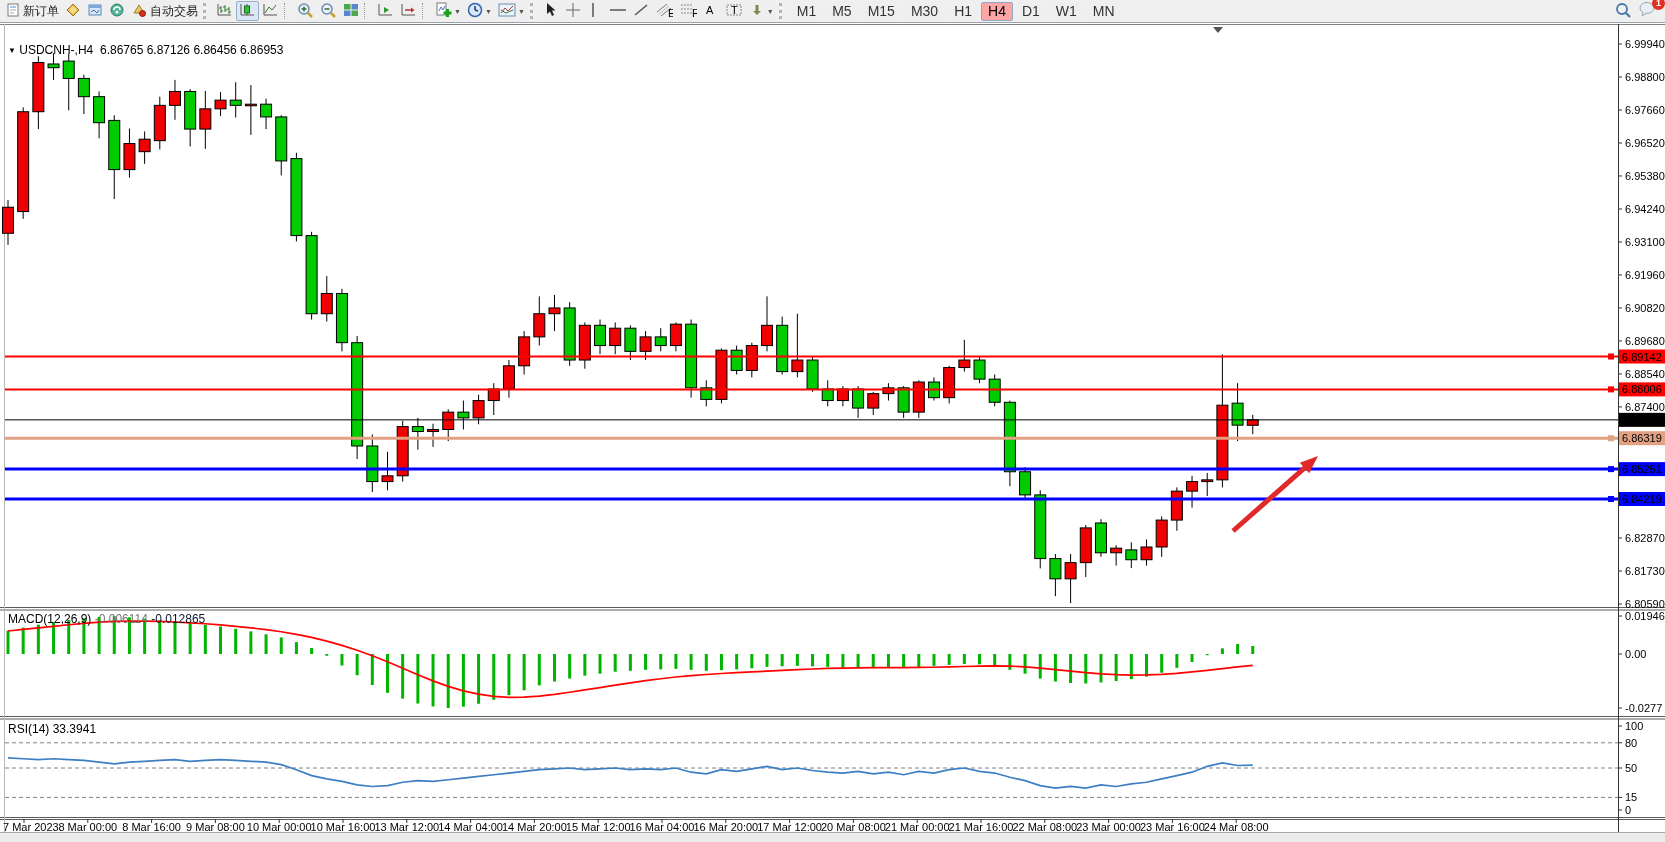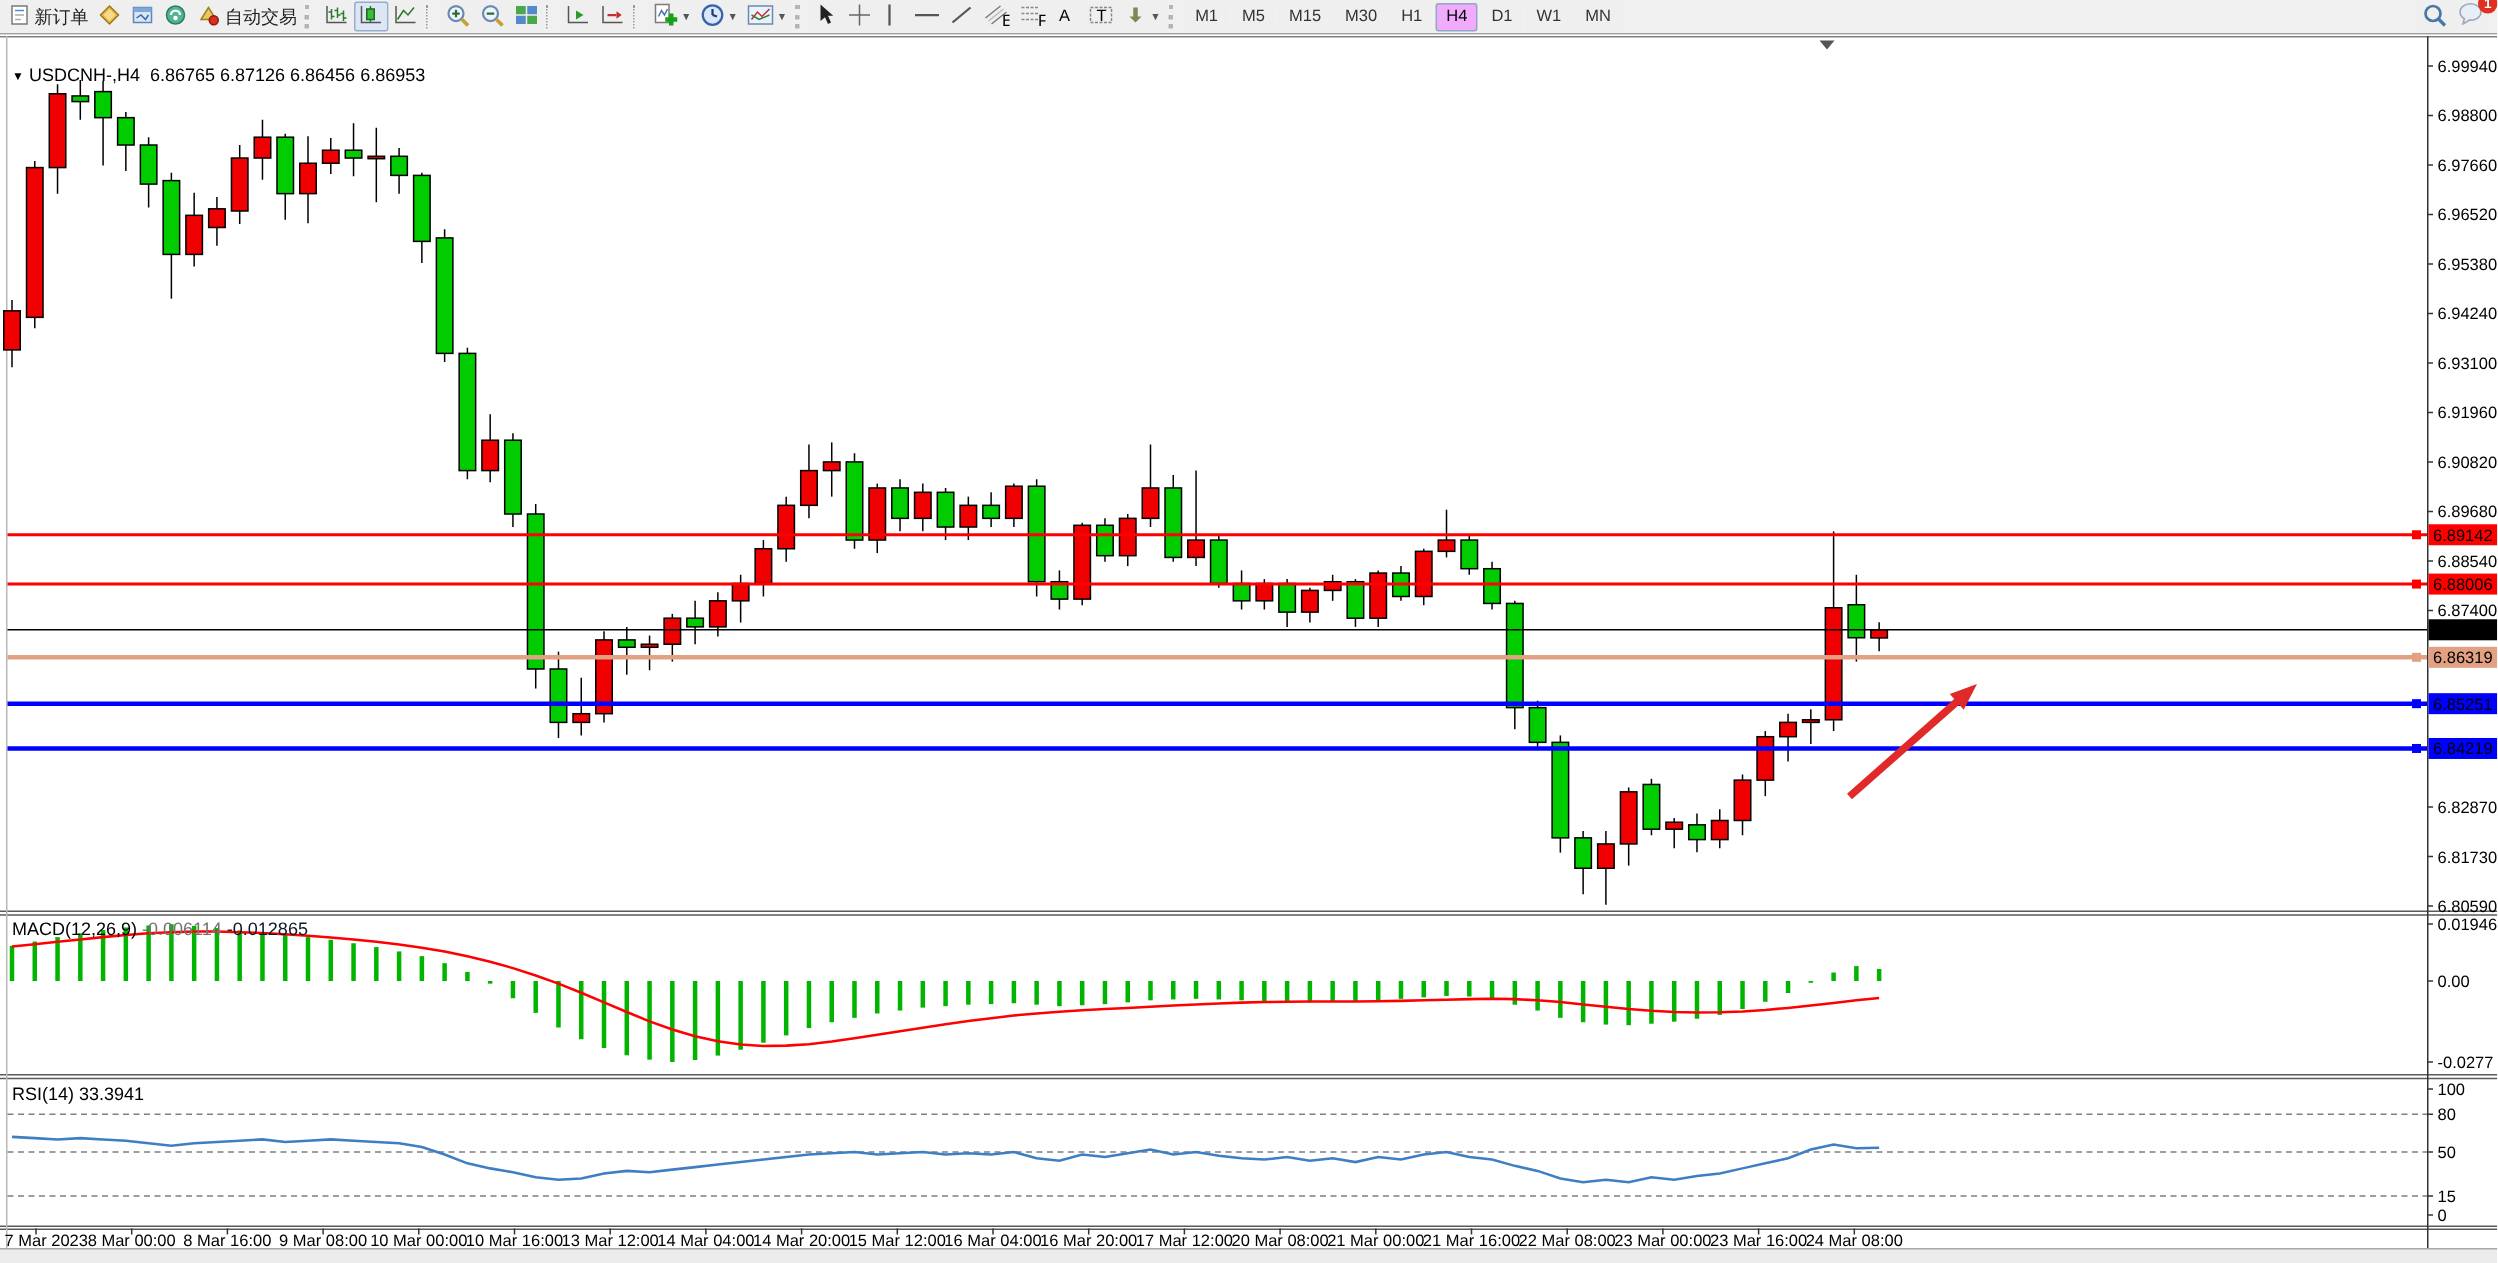--- a/index.html
+++ b/index.html
@@ -9,22 +9,22 @@
   .tb{position:absolute;top:0;left:0;width:1665px;height:23px;background:#f0f0f0;
       border-bottom:1px solid #9aa0a6;display:flex;align-items:center;padding-left:3px;box-sizing:border-box;}
   .tbtn{height:20px;min-width:22px;display:inline-flex;align-items:center;justify-content:space-between;
         border:1px solid transparent;border-radius:2px;padding:0 2px;font-size:12px;color:#222;cursor:default;}
   .tbtn.pressed{background:#dce6f5;border-color:#96aecb;}
   .tbtn .lbl{margin-left:3px;white-space:nowrap;}
   .caret{font-size:7px;color:#555;margin-left:2px;}
   .sep{width:7px;height:16px;margin:0 2px;border-left:1px dotted #9a9a9a;}
   .grip{width:5px;height:16px;margin:0 2px;border-left:3px dotted #b5b5b5;}
   .tf{height:19px;min-width:26px;display:inline-flex;align-items:center;justify-content:center;
-      font-size:11px;color:#333;border:1px solid transparent;border-radius:2px;margin:0 1px;}
-  .tf.active{background:#f0abfc;border-color:#8fa8c8;color:#000;}
+      font-size:14px;color:#333;border:1px solid transparent;border-radius:2px;margin:0 1px;}
+  .tf.active{background:#fca5a5;border-color:#8fa8c8;color:#000;}
   .tb-right{margin-left:auto;display:flex;align-items:center;margin-right:6px;}
   .badge{position:absolute;top:-4px;right:-6px;background:#e03020;color:#fff;border-radius:8px;
          font-size:9px;min-width:13px;height:13px;line-height:13px;text-align:center;font-weight:bold;}
   .chat-wrap{position:relative;}
   
   .chart-wrap{position:absolute;top:23px;left:0;width:1665px;height:819px;}
   svg text{font-family:"Liberation Sans",sans-serif;font-size:11px;fill:#000;}
   .panel-label{position:absolute;font-size:12px;color:#000;pointer-events:none;white-space:nowrap;}
   .panel-label .tri{font-size:8px;vertical-align:1px;}
   .val-g{color:#737373;} .val-r{color:#0f172a;}

